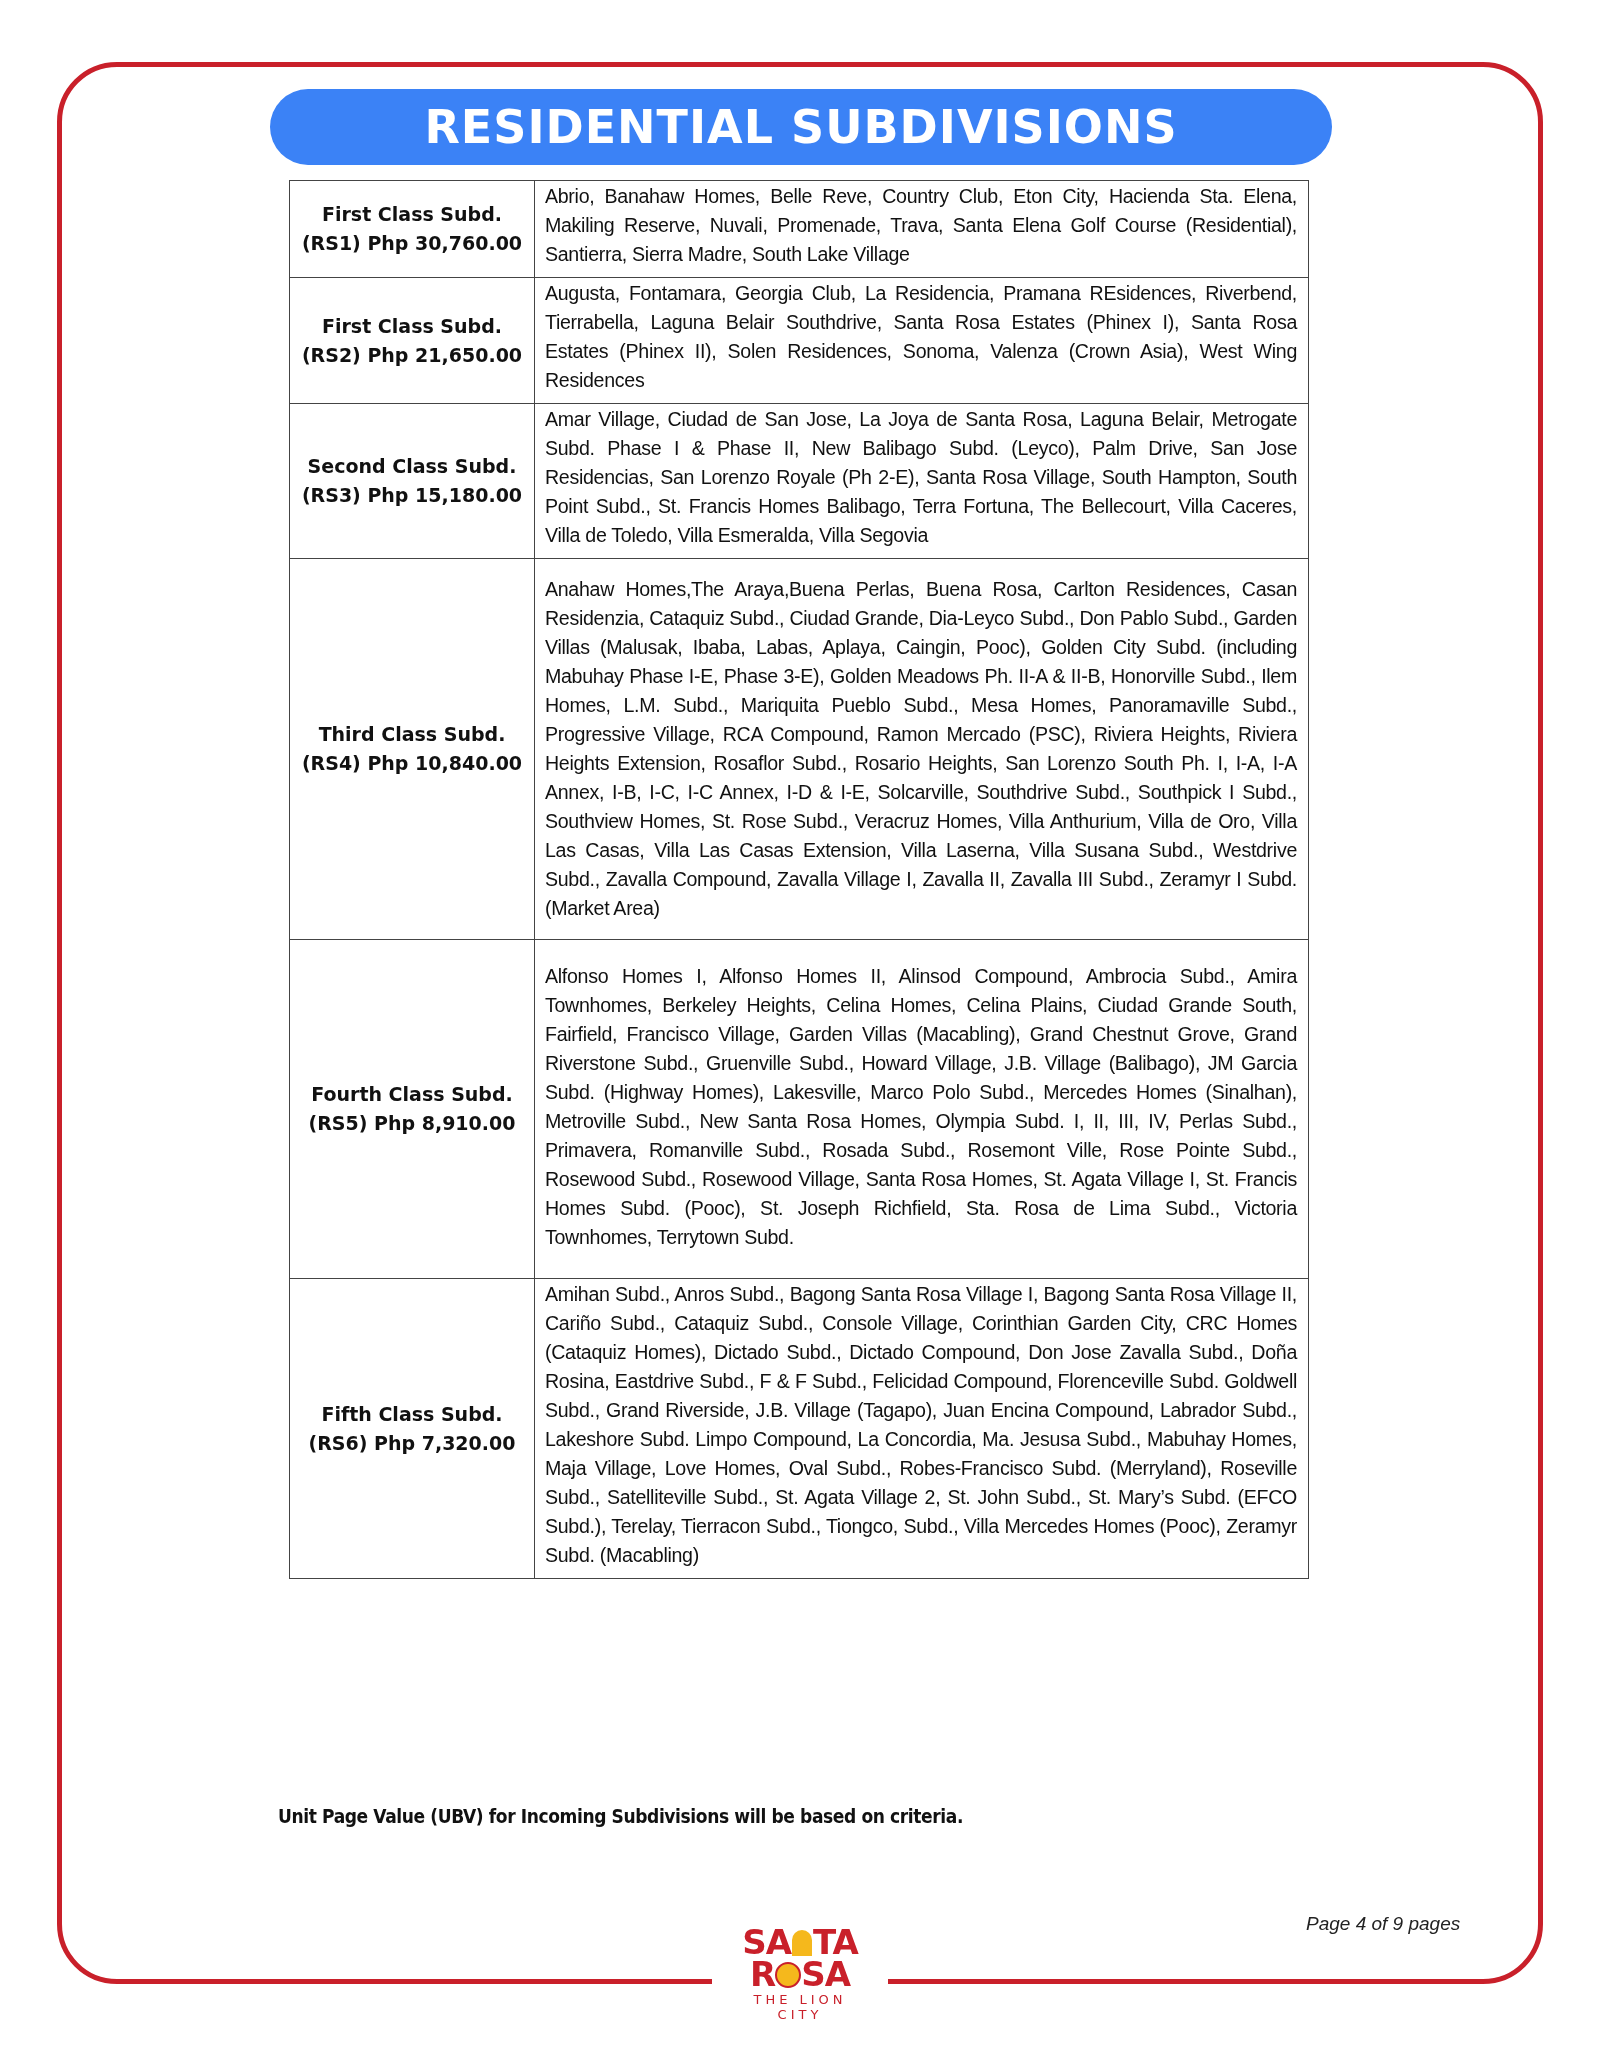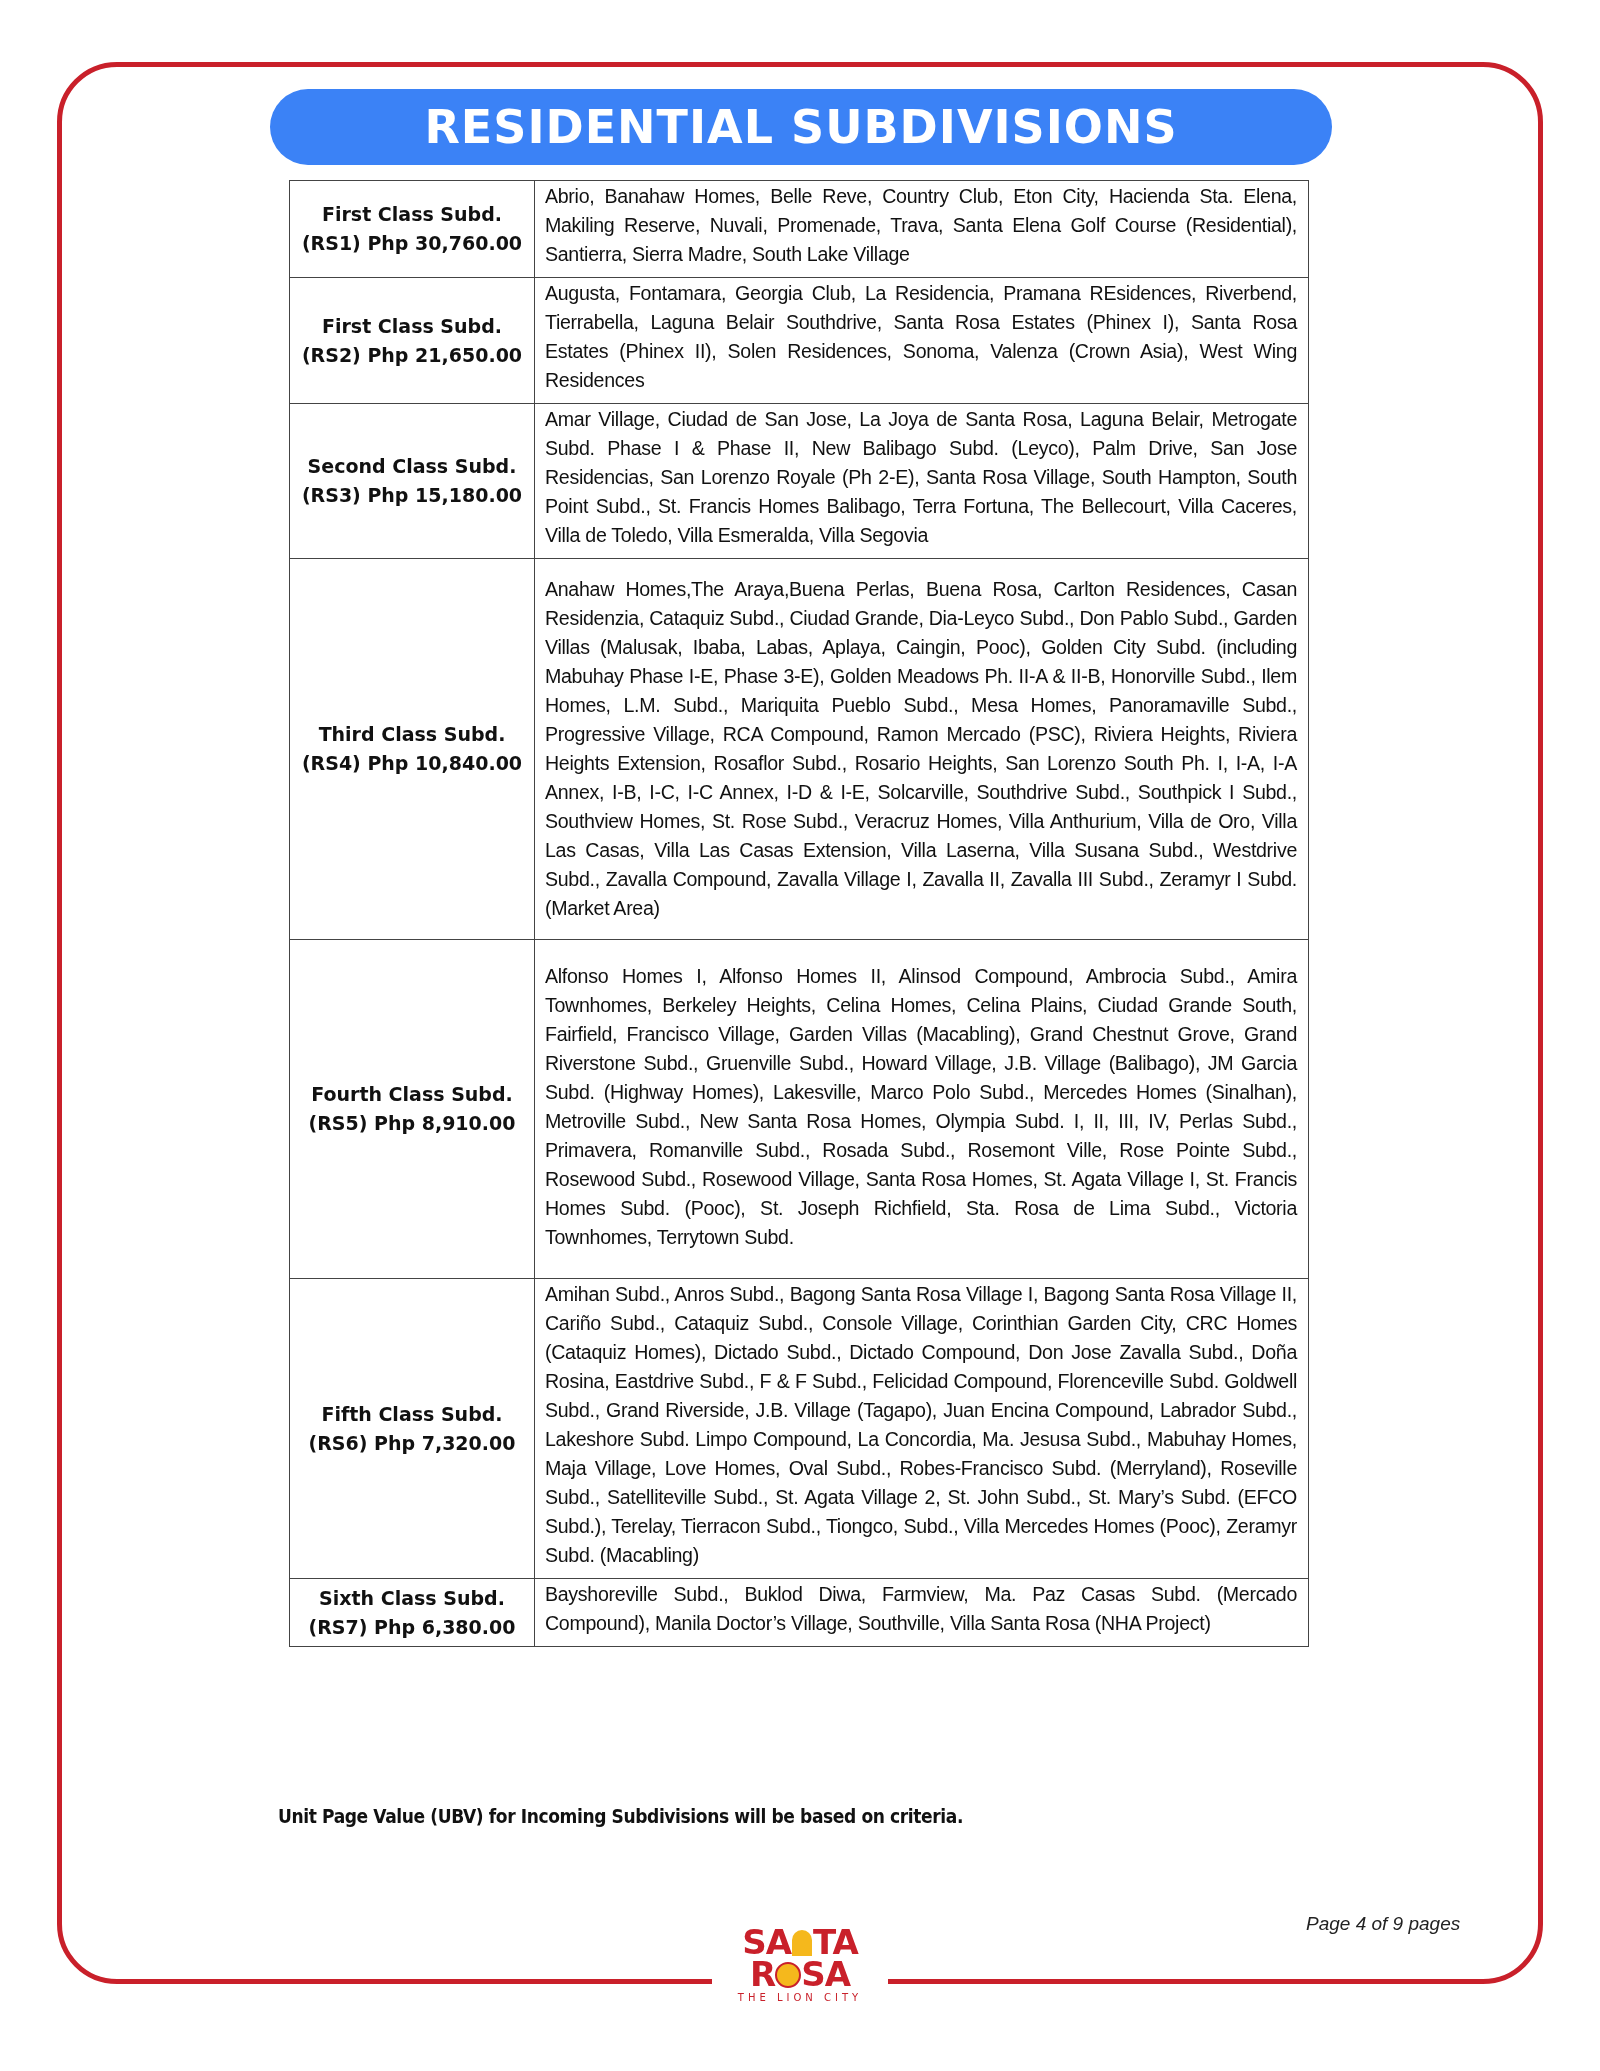--- a/index.html
+++ b/index.html
@@ -23,21 +23,21 @@
            line-height: 33px; font-family: "DejaVu Sans Condensed", "DejaVu Sans", sans-serif; letter-spacing: -0.4px; }
   .page-num { position: absolute; left: 1306px; top: 1913px; font-style: italic; font-size: 19px;
               font-family: Liberation Sans, sans-serif; color: #222; }
   .logo { position: absolute; left: 730px; top: 1926px; width: 140px; text-align: center; }
   .logo-line { font-family: "DejaVu Sans", sans-serif; font-weight: 900; font-size: 34px; line-height: 32px;
                color: #c9202a; letter-spacing: -1px; }
   .logo-line .gate { display: inline-block; width: 20px; height: 26px; background: #f5b81c;
                      border-radius: 10px 10px 0 0; vertical-align: -2px; margin: 0 1px; }
   .logo-line .lion { display: inline-block; width: 26px; height: 26px; background: #f5b81c;
                      border-radius: 50%; vertical-align: -2px; border: 2px solid #c9202a; box-sizing: border-box; }
-  .logo-tag { font-family: "DejaVu Sans", sans-serif; font-size: 10px; letter-spacing: 4px; color: #c9202a; margin-top: 2px; }
+  .logo-tag { font-family: "DejaVu Sans", sans-serif; font-size: 13px; letter-spacing: 4px; color: #c9202a; margin-top: 2px; }
 </style>
 </head>
 <body>
 
 <div class="frame"></div>
 <div class="frame-gap"></div>
 
 <div class="title-banner">
   <span class="title-text">RESIDENTIAL SUBDIVISIONS</span>
 </div>
@@ -79,27 +79,20 @@
       </td>
       <td class="list" style="padding-top:22px;padding-bottom:26px;">Alfonso Homes I, Alfonso Homes II, Alinsod Compound, Ambrocia Subd., Amira Townhomes, Berkeley Heights, Celina Homes, Celina Plains, Ciudad Grande South, Fairfield, Francisco Village, Garden Villas (Macabling), Grand Chestnut Grove, Grand Riverstone Subd., Gruenville Subd., Howard Village, J.B. Village (Balibago), JM Garcia Subd. (Highway Homes), Lakesville, Marco Polo Subd., Mercedes Homes (Sinalhan), Metroville Subd., New Santa Rosa Homes, Olympia Subd. I, II, III, IV, Perlas Subd., Primavera, Romanville Subd., Rosada Subd., Rosemont Ville, Rose Pointe Subd., Rosewood Subd., Rosewood Village, Santa Rosa Homes, St. Agata Village I, St. Francis Homes Subd. (Pooc), St. Joseph Richfield, Sta. Rosa de Lima Subd., Victoria Townhomes, Terrytown Subd.</td>
     </tr>
     <tr>
       <td class="cls">
         <span>Fifth Class Subd.</span>
         <span>(RS6) Php 7,320.00</span>
       </td>
       <td class="list">Amihan Subd., Anros Subd.,  Bagong Santa Rosa Village I,  Bagong Santa Rosa Village II, Cariño Subd., Cataquiz Subd., Console Village, Corinthian Garden City, CRC Homes (Cataquiz Homes), Dictado Subd., Dictado Compound, Don Jose Zavalla Subd., Doña Rosina, Eastdrive Subd., F &amp; F Subd., Felicidad Compound, Florenceville Subd. Goldwell Subd., Grand Riverside, J.B. Village (Tagapo), Juan Encina Compound, Labrador Subd., Lakeshore Subd. Limpo Compound, La Concordia, Ma. Jesusa Subd., Mabuhay Homes,  Maja Village, Love Homes, Oval Subd., Robes-Francisco Subd. (Merryland),  Roseville Subd., Satelliteville Subd., St. Agata Village 2, St. John Subd., St. Mary’s Subd. (EFCO Subd.), Terelay, Tierracon Subd., Tiongco, Subd.,  Villa Mercedes Homes (Pooc), Zeramyr Subd. (Macabling)</td>
     </tr>
-    <tr>
-      <td class="cls">
-        <span>Sixth Class Subd.</span>
-        <span>(RS7) Php 6,380.00</span>
-      </td>
-      <td class="list">Bayshoreville Subd.,   Buklod Diwa, Farmview, Ma. Paz Casas Subd. (Mercado Compound), Manila Doctor’s Village, Southville, Villa Santa Rosa (NHA Project)</td>
-    </tr>
   </tbody>
 </table>
 
 <div class="notes">
   <div>Unit Page Value (UBV) for Incoming Subdivisions will be based on criteria.</div>
 </div>
 
 <div class="page-num">Page 4 of 9 pages</div>
 
 <div class="logo">

